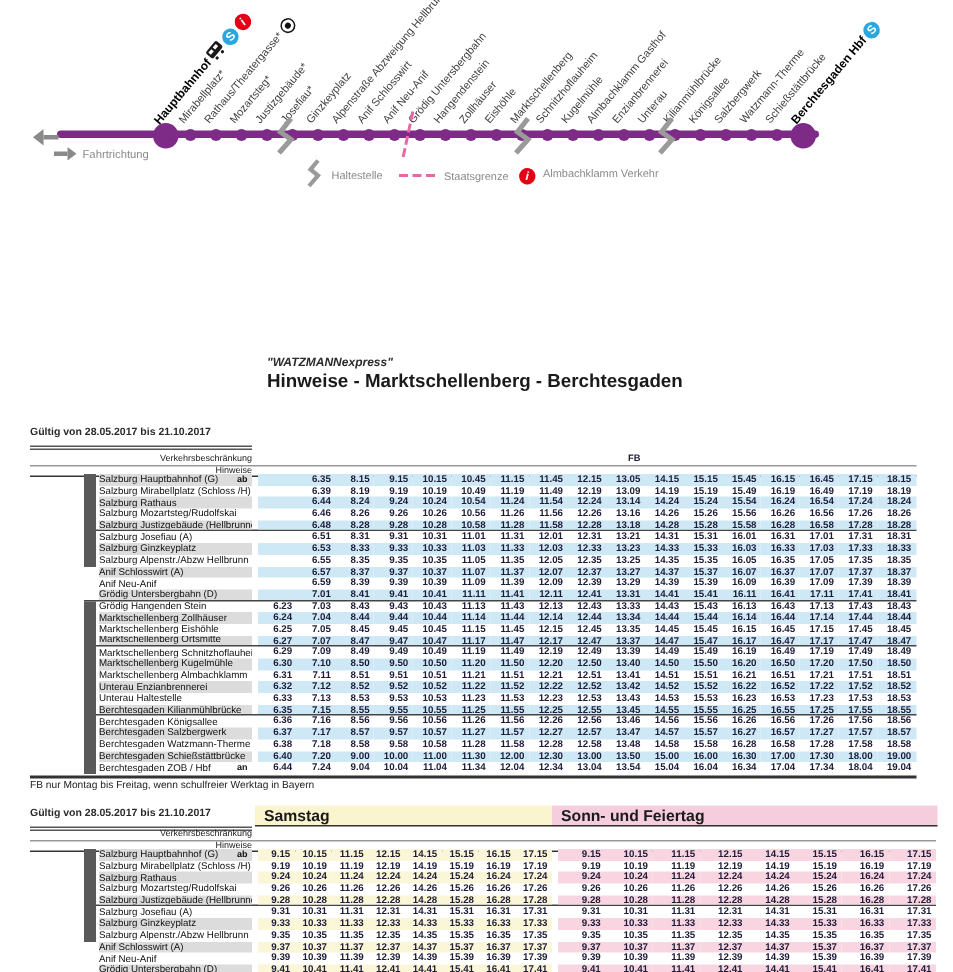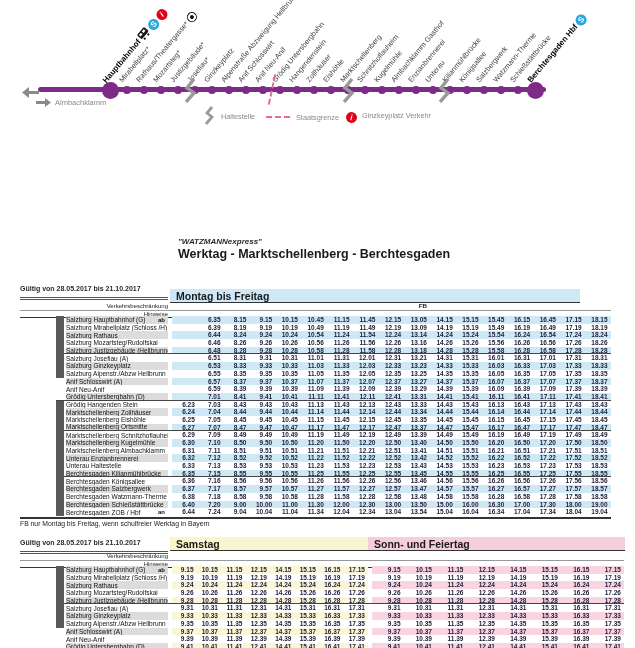--- a/index.html
+++ b/index.html
@@ -148,42 +148,41 @@
           </svg></div>
         <div class="zig" style="left: 437px; top: 78px;"><svg width="14" height="25">
             <polyline points="11,1 4,10 11,15 3,24" fill="none" stroke="#9a9a9a" stroke-width="3.4"></polyline>
           </svg></div>
       </div>
     <div id="staat-marker"></div>
     <div id="fahrtrichtung">
       <svg width="15" height="9">
           <rect x="0" y="3" width="9" height="3" fill="#8a8a8a"></rect>
           <path d="M9 0 L15 4.5 L9 9 Z" fill="#8a8a8a"></path>
-        </svg><span>Almbachklamm</span>
+        </svg><span>Fahrtrichtung</span>
     </div>
     <div id="legend-zone" class="leg-txt">
       <svg width="11" height="19">
           <polyline points="8,1 3,7 8,11 2,18" fill="none" stroke="#9a9a9a" stroke-width="2.8"></polyline>
         </svg><span>Haltestelle</span>
     </div>
     <div id="legend-staat" class="leg-txt">
       <span class="dashes"></span><span>Staatsgrenze</span>
     </div>
     <div id="legend-service" class="leg-txt">
-      <span class="ic-i">i</span><span>Ginzkeyplatz Verkehr</span>
+      <span class="ic-i">i</span><span>Almbachklamm Verkehr</span>
     </div>
   </div>
 
   <div id="subtitle">"WATZMANNexpress"</div>
-  <div id="main-title">Werktag - Marktschellenberg - Berchtesgaden</div>
+  <div id="main-title">Hinweise - Marktschellenberg - Berchtesgaden</div>
 
   <div class="validity" style="top:285px">Gültig von 28.05.2017 bis 21.10.2017</div>
   <div class="rule" style="top:296.5px"></div>
   <div class="rule" style="top:299px"></div>
-  <div id="wk-bar" class="day-bar">Montag bis Freitag</div>
   <div id="wk-head" class="head" style="top:303px">
       <div class="h-row r1">
         <div class="h-label">Verkehrsbeschränkung</div>
         <div class="h-cell" style="width: 25.8px; margin-left: 4px;"></div>
         <div class="h-cell" style="width: 25.8px;"></div>
         <div class="h-cell" style="width: 25.8px;"></div>
         <div class="h-cell" style="width: 25.8px;"></div>
         <div class="h-cell" style="width: 25.8px;"></div>
         <div class="h-cell" style="width: 25.8px;"></div>
         <div class="h-cell" style="width: 25.8px;"></div>

